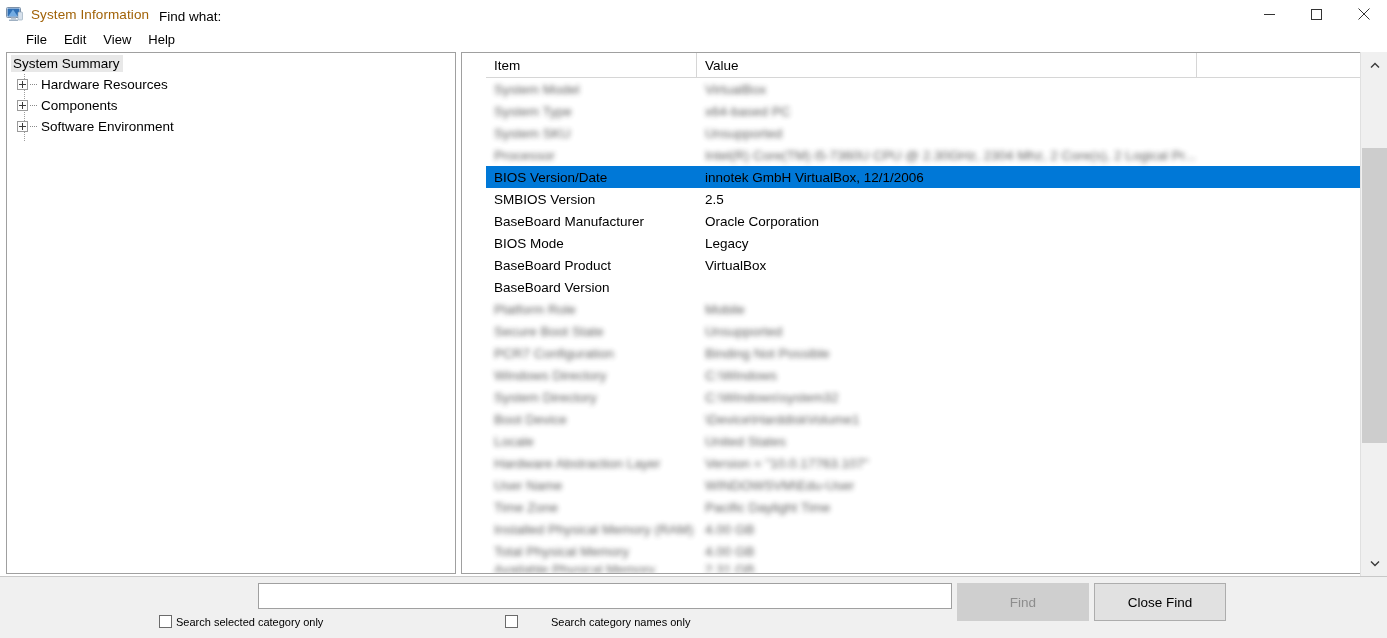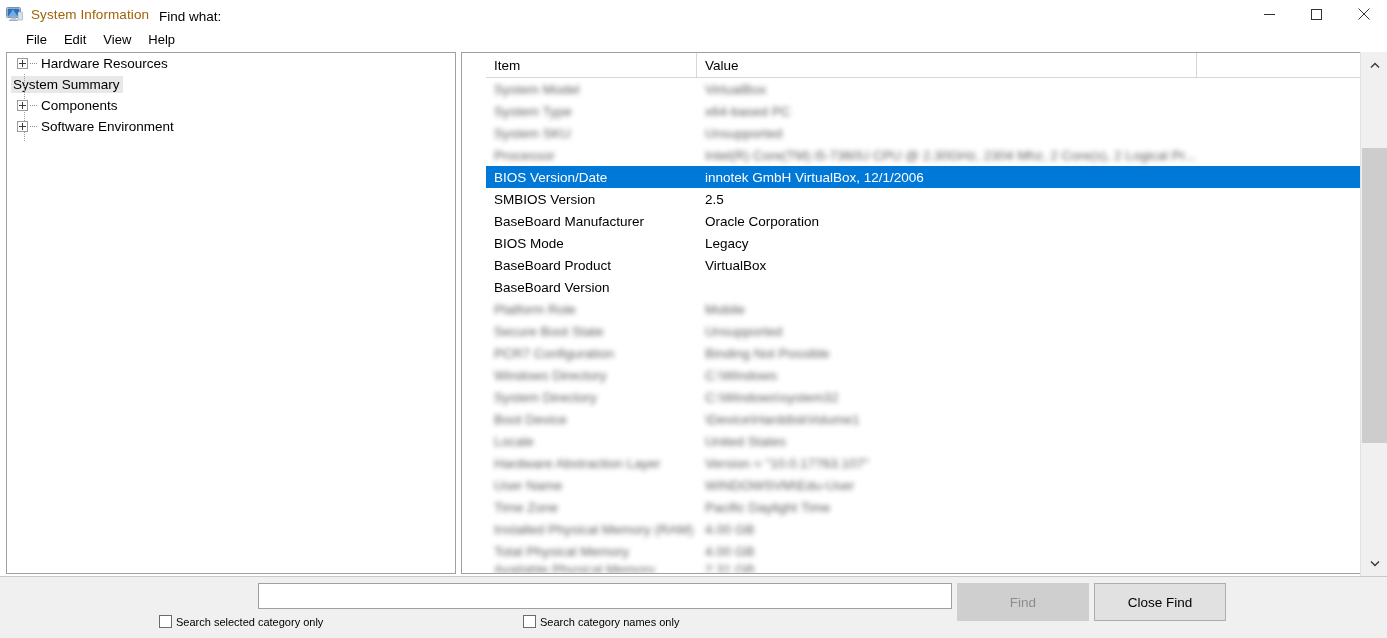--- a/index.html
+++ b/index.html
@@ -203,21 +203,21 @@
     overflow: hidden;
   }
   .lrow .c-value {
     flex: 1;
     padding-left: 8px;
     box-sizing: border-box;
     overflow: hidden;
   }
   .lrow.selected {
     background: #0078d7;
-    color: #ffffff;
+    color: #000000;
   }
   .lrow.blurred {
     color: #4a4a4a;
     filter: blur(2.6px);
     -webkit-filter: blur(2.6px);
     opacity: 0.88;
   }
   .lrow.clipped {
     height: 11px;
     overflow: hidden;
@@ -316,21 +316,21 @@
 
   .chk-row {
     position: absolute;
     top: 615px;
     display: flex;
     align-items: center;
     font-size: 11px;
     cursor: default;
   }
   .chk-row.a { left: 159px; }
-  .chk-row.b { left: 523px; }
+  .chk-row.b { left: 505px; gap: 29px; }
   .chkbox {
     width: 13px;
     height: 13px;
     border: 1px solid #6b6b6b;
     background: #ffffff;
     margin-right: 4px;
     flex: none;
     box-sizing: border-box;
   }
 </style>
@@ -374,28 +374,28 @@
   <div class="menu-item">Edit</div>
   <div class="menu-item">View</div>
   <div class="menu-item">Help</div>
 </div>
 
 <div class="content">
 
   <div class="tree-panel">
     <div class="vdots"></div>
 
+    <div class="tree-row root">
+      <span class="label">System Summary</span>
+    </div>
+
     <div class="tree-row child">
       <span class="expander"></span>
       <span class="dash"></span>
       <span class="label">Hardware Resources</span>
-    </div>
-
-    <div class="tree-row root">
-      <span class="label">System Summary</span>
     </div>
 
     <div class="tree-row child">
       <span class="expander"></span>
       <span class="dash"></span>
       <span class="label">Components</span>
     </div>
 
     <div class="tree-row child">
       <span class="expander"></span>

